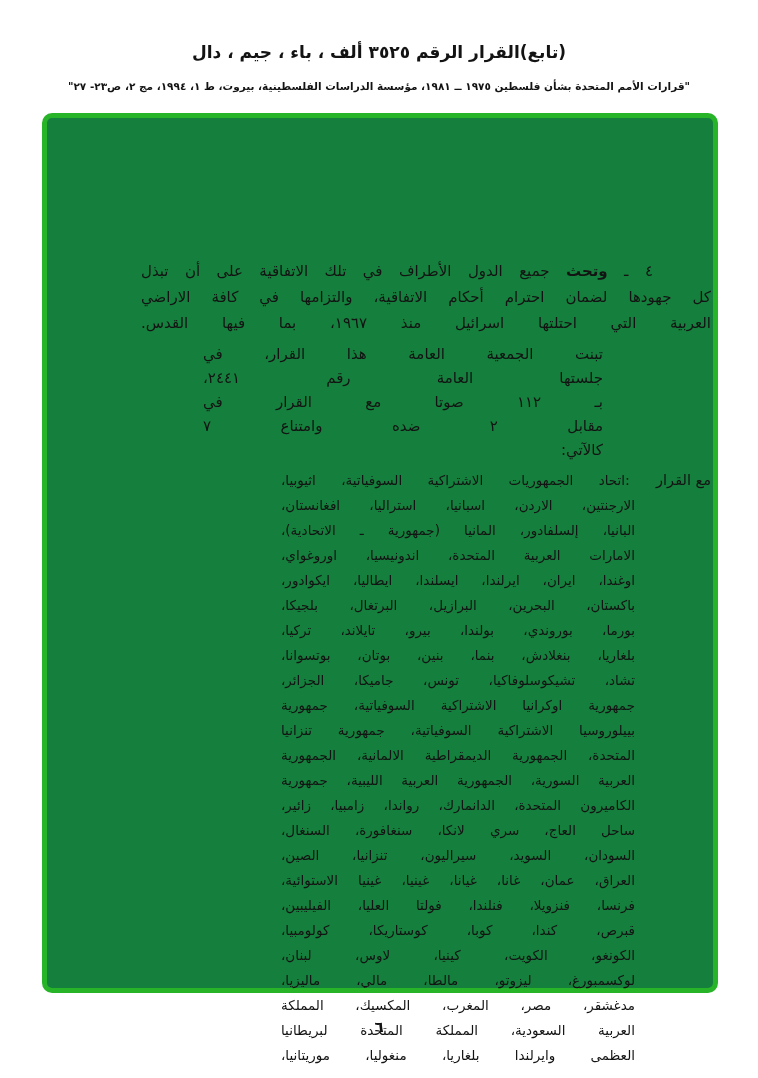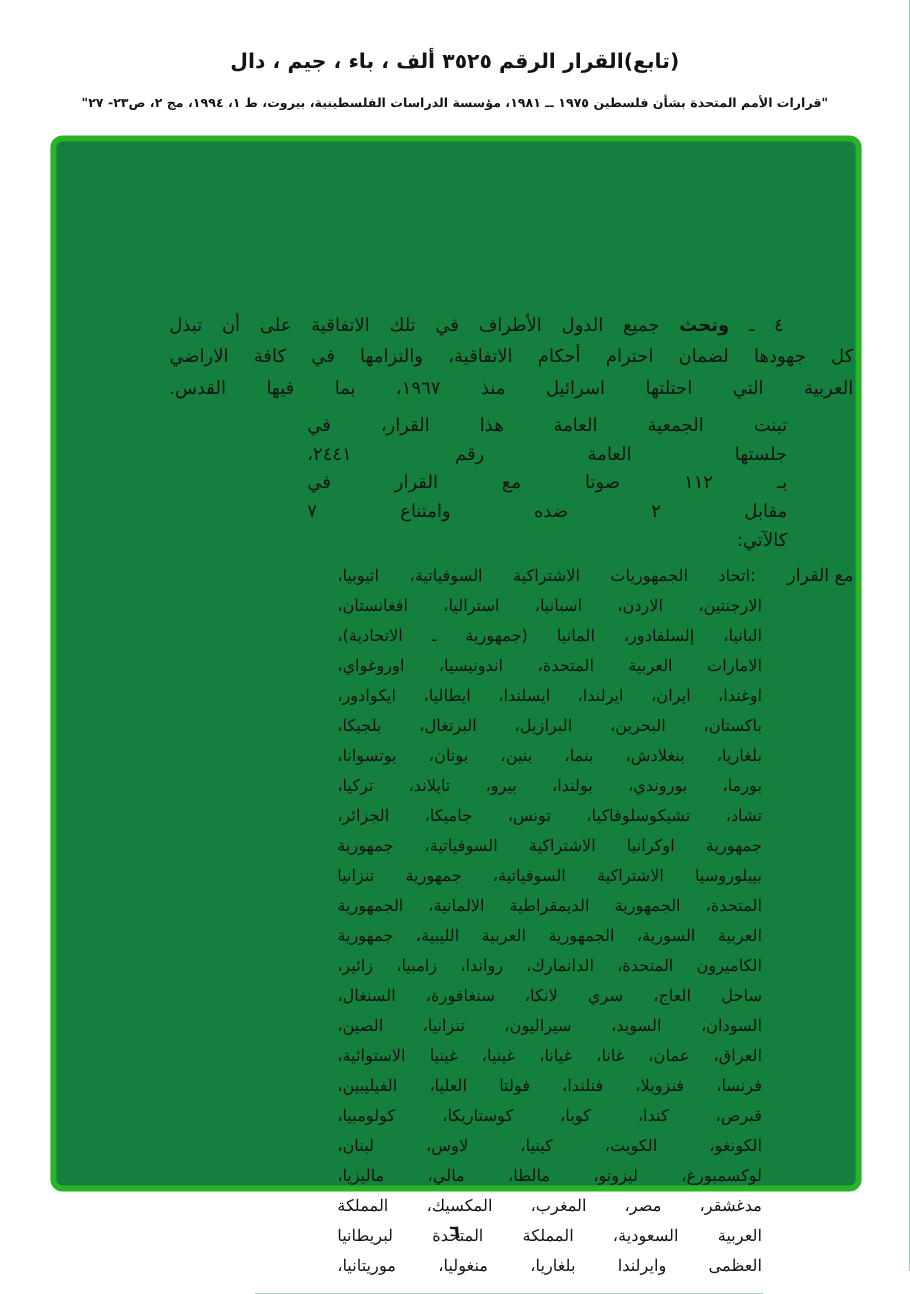--- a/index.html
+++ b/index.html
@@ -24,21 +24,21 @@
     position:absolute;left:94px;top:140px;width:570px;direction:rtl;
   }
   .jline{
     text-align:justify;text-align-last:justify;
     overflow:hidden;white-space:nowrap;
   }
   .para{font-size:15px;line-height:26px;}
   .para .p-first{text-indent:58px;}
   .para b{font-weight:bold;}
   .note{
-    width:400px;margin-right:55px;margin-top:6px;
+    width:400px;margin-right:108px;margin-top:6px;
     font-size:15px;line-height:24px;
   }
   .note .as-follows{
     text-align:center;text-align-last:right;padding-left:170px;
     box-sizing:border-box;line-height:24px;
   }
   .vote{
     width:430px;margin-top:6px;font-size:13.5px;line-height:25px;
   }
   .vote-first{
@@ -89,22 +89,22 @@
             <span class="lbl">مع القرار</span>
             <span>:</span>
           </span><span>اتحاد الجمهوريات الاشتراكية السوفياتية، اثيوبيا،</span>
       </div>
       <div class="vote-rest">
           <div class="jline">الارجنتين، الاردن، اسبانيا، استراليا، افغانستان،</div>
           <div class="jline">البانيا، إلسلفادور، المانيا (جمهورية ـ الاتحادية)،</div>
           <div class="jline">الامارات العربية المتحدة، اندونيسيا، اوروغواي،</div>
           <div class="jline">اوغندا، ايران، ايرلندا، ايسلندا، ايطاليا، ايكوادور،</div>
           <div class="jline">باكستان، البحرين، البرازيل، البرتغال، بلجيكا،</div>
+          <div class="jline">بورما، بوروندي، بولندا، بيرو، تايلاند، تركيا،</div>
           <div class="jline">بلغاريا، بنغلادش، بنما، بنين، بوتان، بوتسوانا،</div>
-          <div class="jline">بورما، بوروندي، بولندا، بيرو، تايلاند، تركيا،</div>
           <div class="jline">تشاد، تشيكوسلوفاكيا، تونس، جاميكا، الجزائر،</div>
           <div class="jline">جمهورية اوكرانيا الاشتراكية السوفياتية، جمهورية</div>
           <div class="jline">بييلوروسيا الاشتراكية السوفياتية، جمهورية تنزانيا</div>
           <div class="jline">المتحدة، الجمهورية الديمقراطية الالمانية، الجمهورية</div>
           <div class="jline">العربية السورية، الجمهورية العربية الليبية، جمهورية</div>
           <div class="jline">الكاميرون المتحدة، الدانمارك، رواندا، زامبيا، زائير،</div>
           <div class="jline">ساحل العاج، سري لانكا، سنغافورة، السنغال،</div>
           <div class="jline">السودان، السويد، سيراليون، تنزانيا، الصين،</div>
           <div class="jline">العراق، عمان، غانا، غيانا، غينيا، غينيا الاستوائية،</div>
           <div class="jline">فرنسا، فنزويلا، فنلندا، فولتا العليا، الفيليبين،</div>

